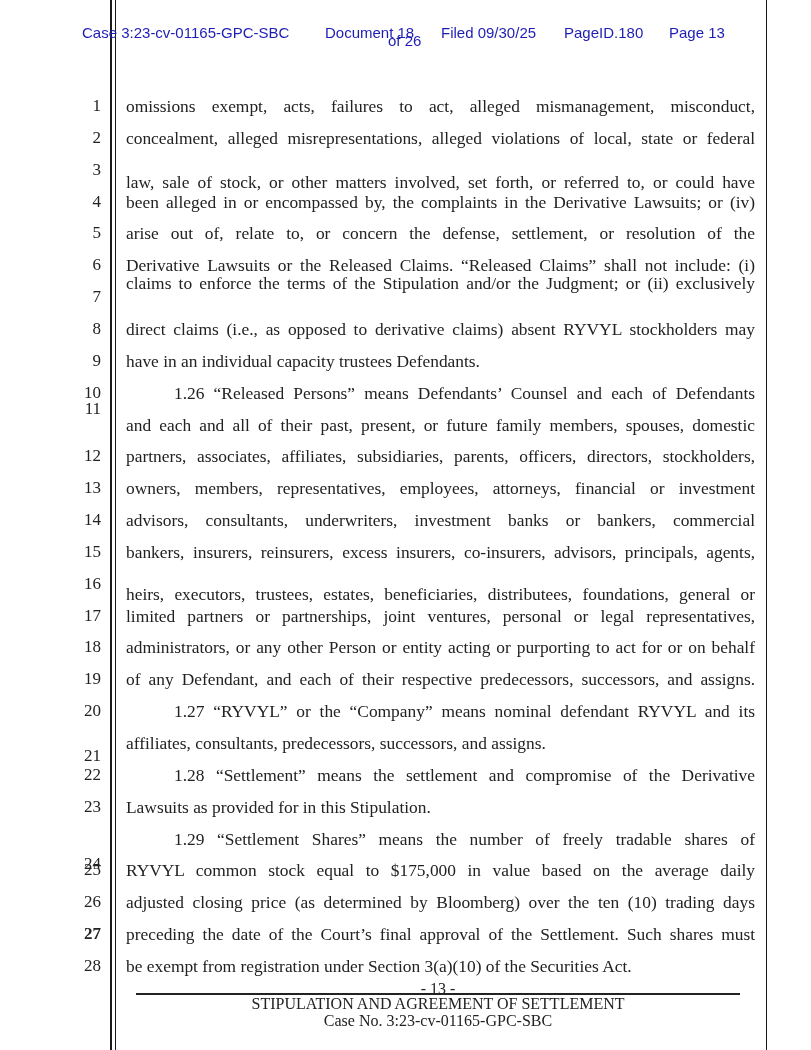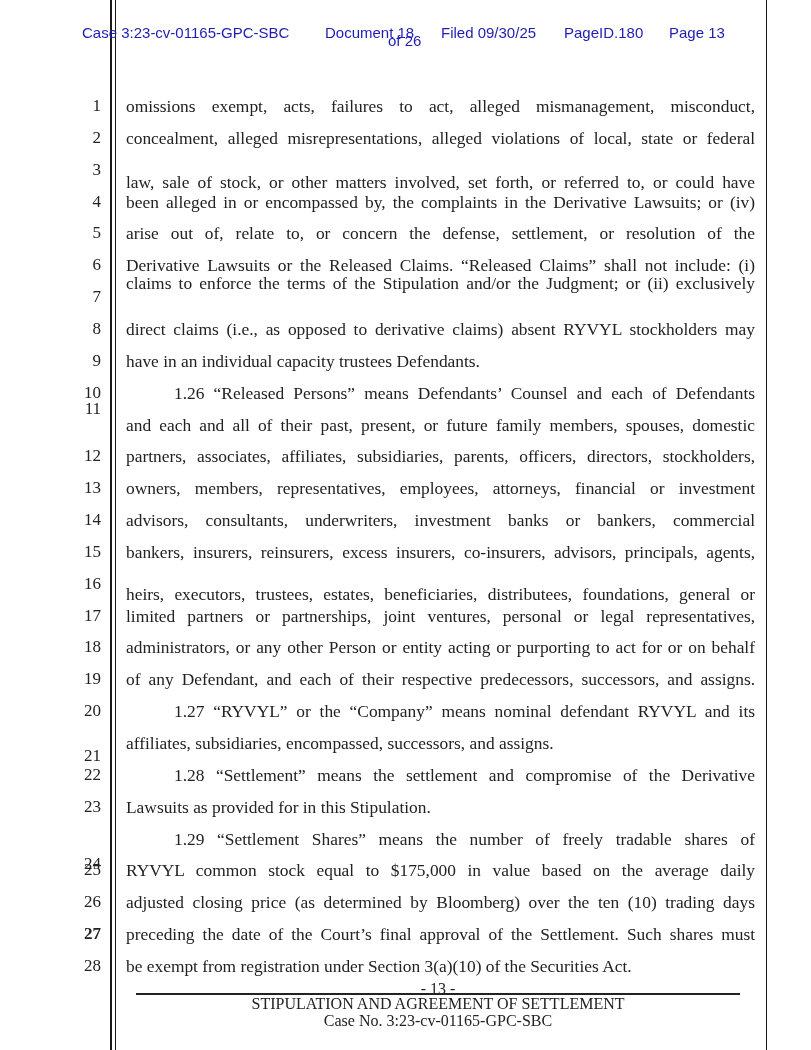--- a/index.html
+++ b/index.html
@@ -71,21 +71,21 @@
       <div class="tx" style="top: 488px;">heirs, executors, trustees, estates, beneficiaries, distributees, foundations, general or</div>
       <div class="ln" style="top: 509.6px;">17</div>
       <div class="tx" style="top: 509.6px;">limited partners or partnerships, joint ventures, personal or legal representatives,</div>
       <div class="ln" style="top: 541.45px;">18</div>
       <div class="tx" style="top: 541.45px;">administrators, or any other Person or entity acting or purporting to act for or on behalf</div>
       <div class="ln" style="top: 573.3px;">19</div>
       <div class="tx" style="top: 573.3px;">of any Defendant, and each of their respective predecessors, successors, and assigns.</div>
       <div class="ln" style="top: 605.15px;">20</div>
       <div class="tx indent" style="top: 605.15px;">1.27  “RYVYL” or the “Company” means nominal defendant RYVYL and its</div>
       <div class="ln" style="top: 650px;">21</div>
-      <div class="tx last" style="top: 637px;">affiliates, subsidiaries, encompassed, successors, and assigns.</div>
+      <div class="tx last" style="top: 637px;">affiliates, consultants, predecessors, successors, and assigns.</div>
       <div class="ln" style="top: 668.85px;">22</div>
       <div class="tx indent" style="top: 668.85px;">1.28  “Settlement” means the settlement and compromise of the Derivative</div>
       <div class="ln" style="top: 700.7px;">23</div>
       <div class="tx last" style="top: 700.7px;">Lawsuits as provided for in this Stipulation.</div>
       <div class="ln" style="top: 732.55px; margin-top: 25px;">24</div>
       <div class="tx indent" style="top: 732.55px;">1.29  “Settlement Shares” means the number of freely tradable shares of</div>
       <div class="ln" style="top: 764.4px;">25</div>
       <div class="tx" style="top: 764.4px;">RYVYL common stock equal to $175,000 in value based on the average daily</div>
       <div class="ln" style="top: 796.25px;">26</div>
       <div class="tx" style="top: 796.25px;">adjusted closing price (as determined by Bloomberg) over the ten (10) trading days</div>

